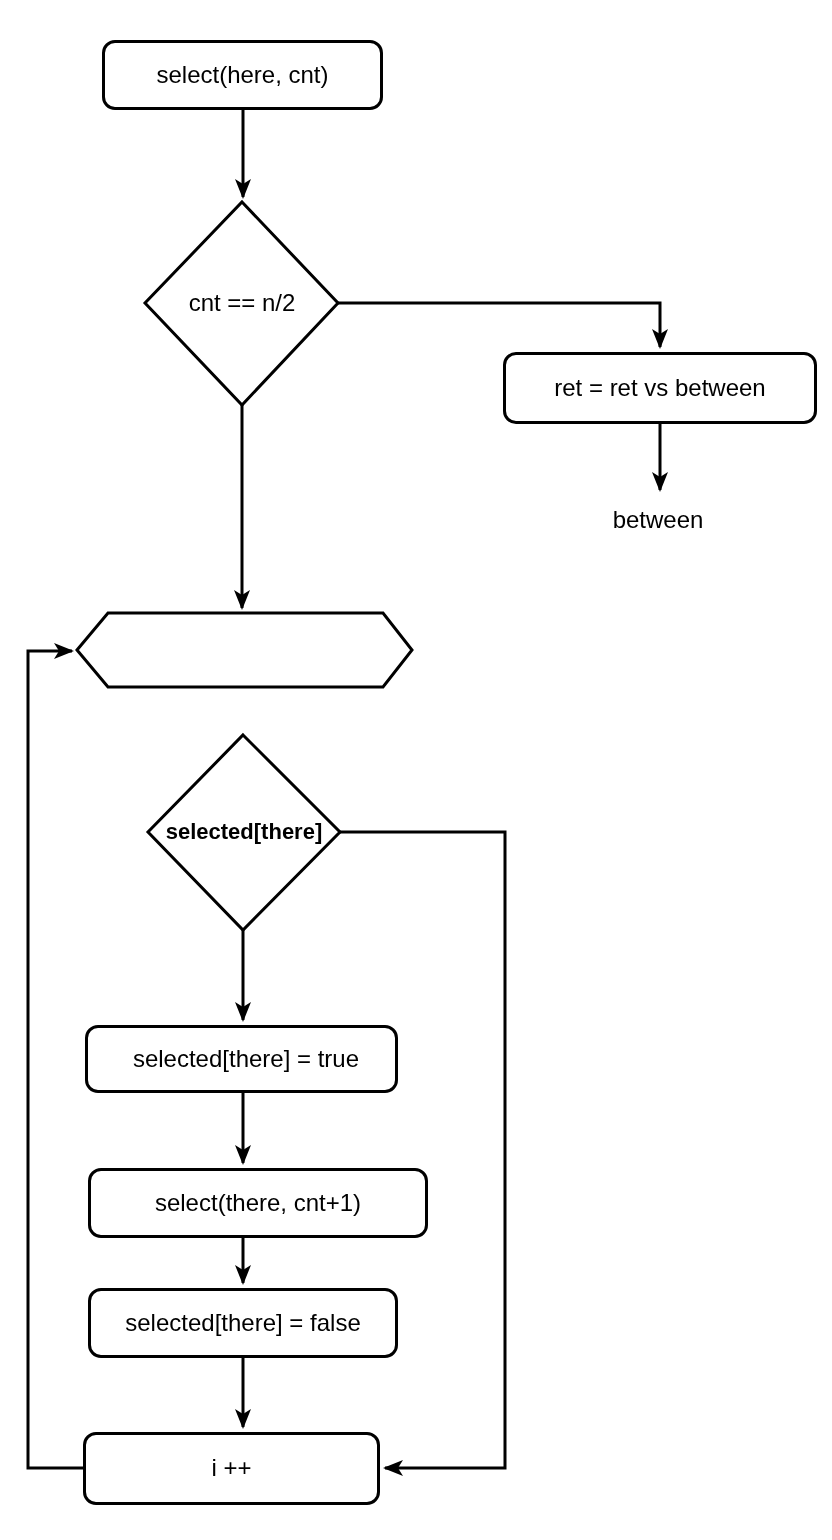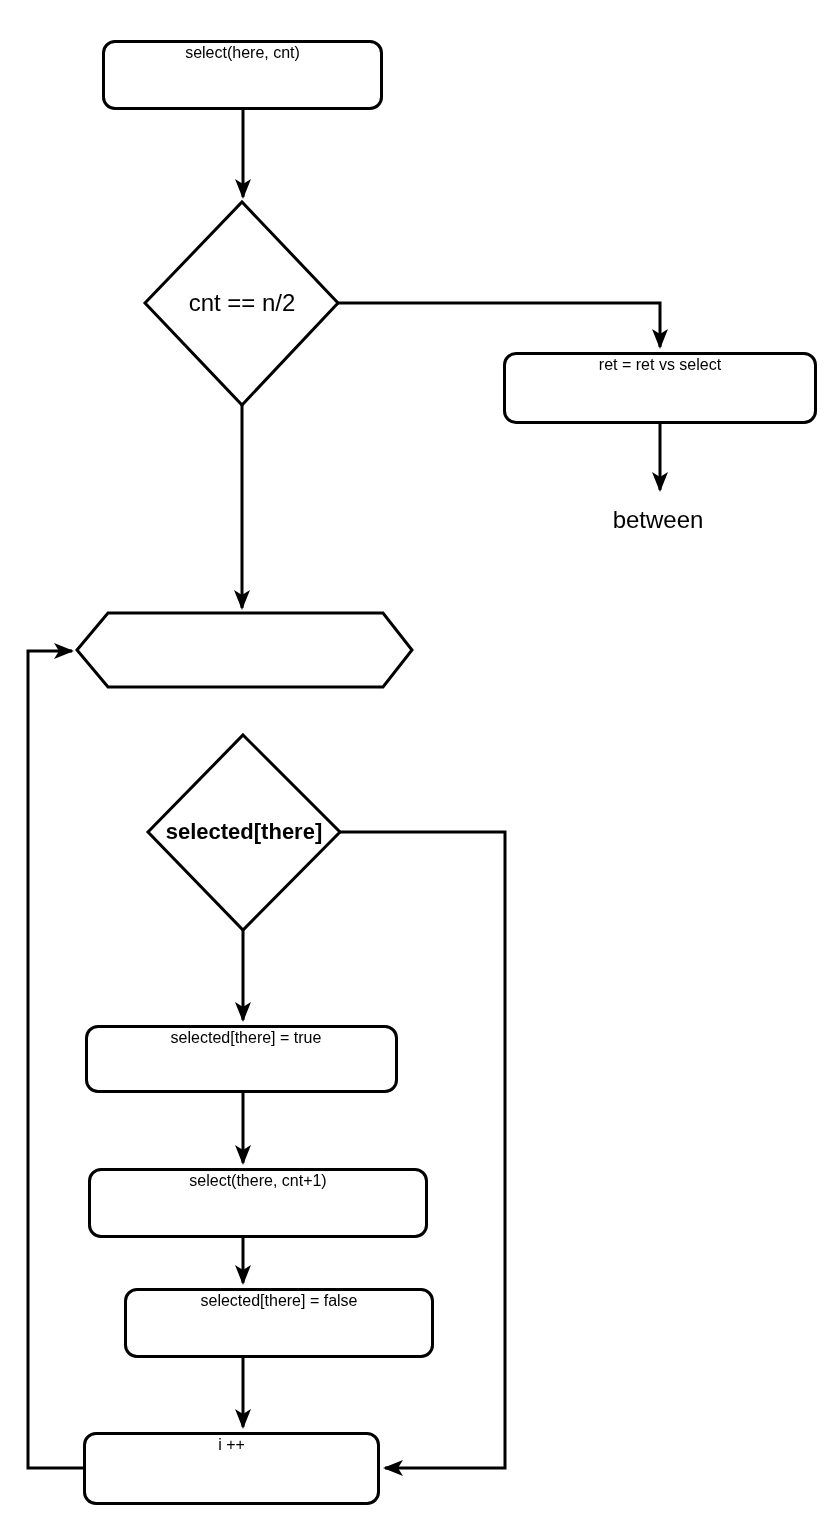--- a/index.html
+++ b/index.html
@@ -33,23 +33,23 @@
     stroke-width: 3;
     stroke-linejoin: miter;
   }
   .node {
     position: absolute;
     box-sizing: border-box;
     border: 3px solid #000000;
     border-radius: 13px;
     background: #ffffff;
     display: flex;
-    align-items: flex-start;
+    align-items: center;
     justify-content: center;
-    font-size: 16px;
+    font-size: 24px;
     line-height: 1.2;
     white-space: nowrap;
   }
   .shape-label {
     position: absolute;
     display: flex;
     align-items: center;
     justify-content: center;
     font-size: 24px;
     line-height: 1.2;
@@ -87,32 +87,32 @@
     <polygon class="shape" points="242,202 338,303 242,405 145,303"></polygon>
     <polygon class="shape" points="77,650 108,613 383,613 412,650 383,687 108,687"></polygon>
     <polygon class="shape" points="243,735 340,832 243,930 148,832"></polygon>
   </svg>
 
   <div class="node" style="left:102px; top:40px; width:281px; height:70px;">
     <span>select(here, cnt)</span>
   </div>
 
   <div class="node" style="left:503px; top:352px; width:314px; height:72px;">
-    <span>ret = ret vs select</span>
+    <span>ret = ret vs between</span>
   </div>
 
   <div class="node" style="left:85px; top:1025px; width:313px; height:68px;padding-left:9px;">
     <span>selected[there] = true</span>
   </div>
 
   <div class="node" style="left:88px; top:1168px; width:340px; height:70px;">
     <span>select(there, cnt+1)</span>
   </div>
 
-  <div class="node" style="left:88px; top:1288px; width:310px; height:70px;margin-left:36px;">
+  <div class="node" style="left:88px; top:1288px; width:310px; height:70px;">
     <span>selected[there] = false</span>
   </div>
 
   <div class="node" style="left:83px; top:1432px; width:297px; height:73px;">
     <span>i ++</span>
   </div>
 
   <div class="shape-label" style="left:142px; top:283px; width:200px; height:40px;">cnt == n/2</div>
 
 

